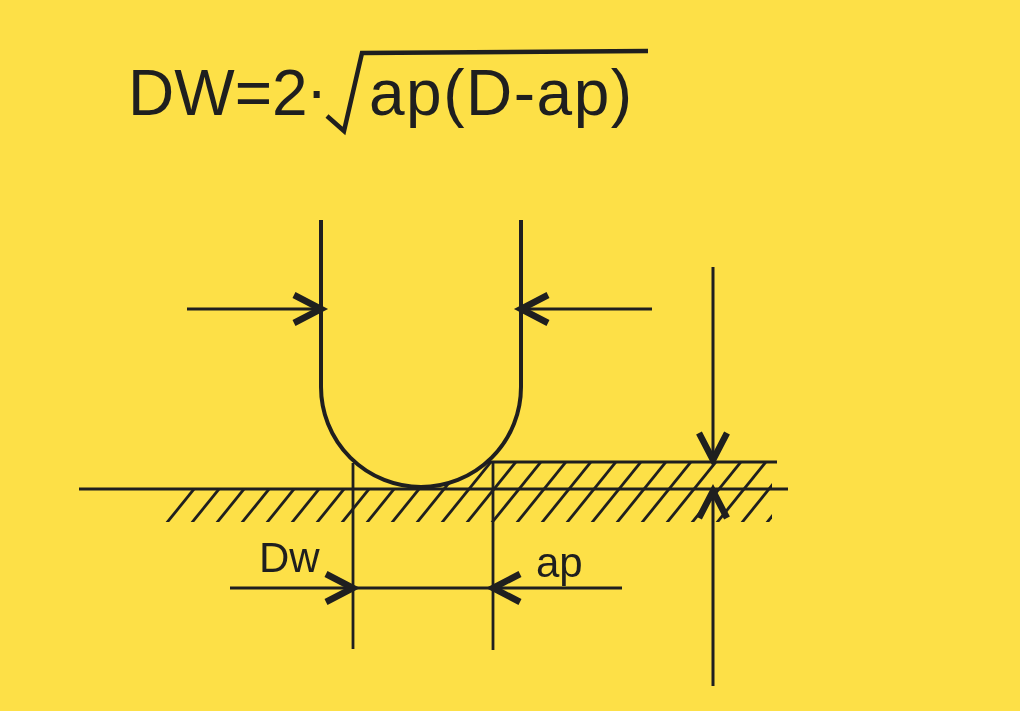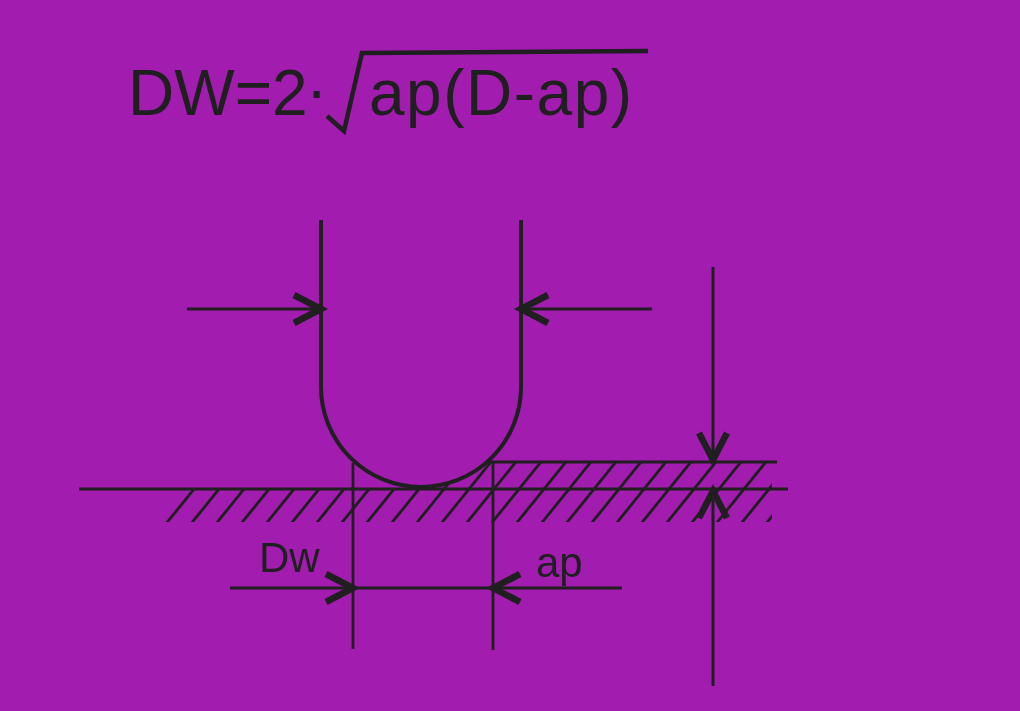--- a/index.html
+++ b/index.html
@@ -1,19 +1,19 @@
 <!DOCTYPE html>
 <html><head>
 <meta charset="utf-8">
 <style>
   html,body{margin:0;padding:0;background:#ffffff;}
   .stage{
     position:relative;
     width:1020px;height:711px;
-    background:#a21caf;
+    background:#fde047;
     overflow:hidden;
     font-family:"Liberation Sans", sans-serif;
   }
   svg{display:block;}
   .formula-text{font-family:"Liberation Sans", sans-serif;}
   .dim-label{font-family:"Liberation Sans", sans-serif;}
 </style>
 </head>
 <body>
 

